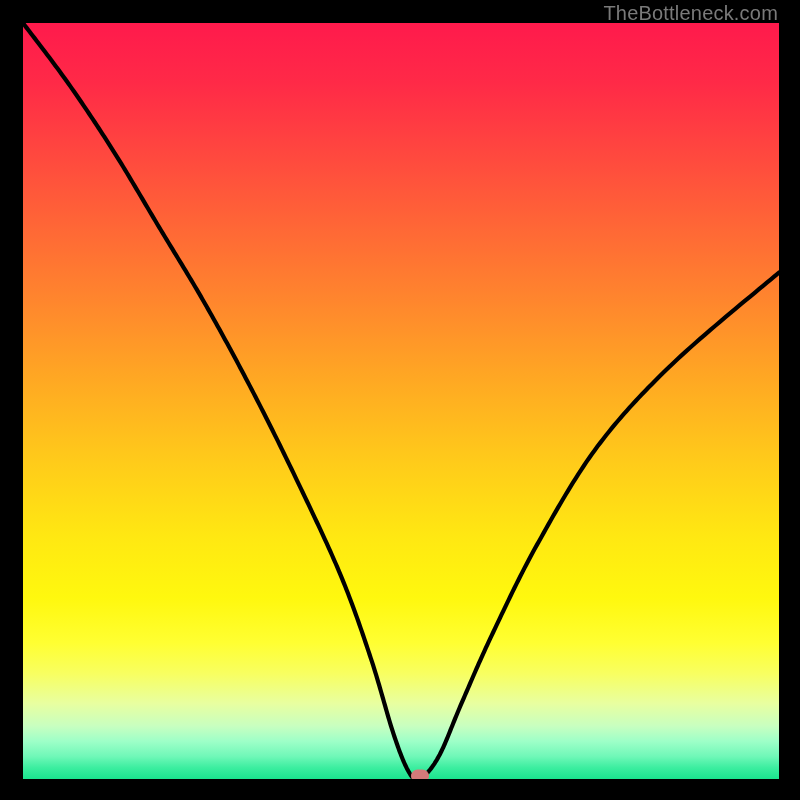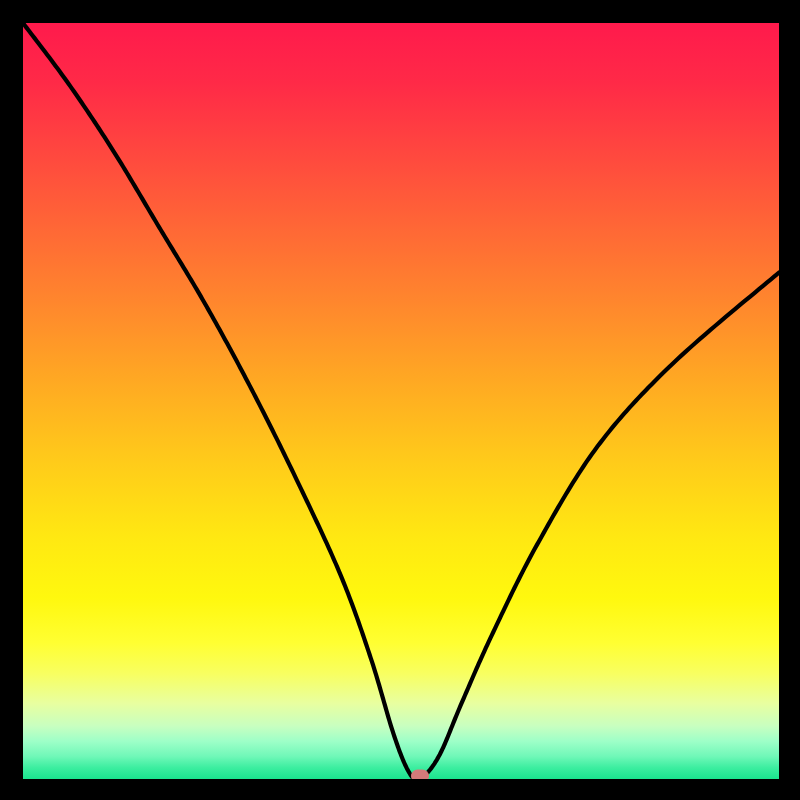--- a/index.html
+++ b/index.html
@@ -76,13 +76,14 @@
 <body>
 
 <div class="outer">
   <div class="plot-area">
     <div class="gradient-bg"></div>
     <svg class="curve-svg" id="curve-svg" viewBox="0 0 756 756" preserveAspectRatio="none">
         <path d="M0.00 0.00 L1.02 1.36 L2.19 2.90 L3.50 4.61 L4.94 6.49 L6.49 8.52 L8.15 10.69 L9.91 12.99 L11.76 15.40 L13.69 17.92 L15.68 20.53 L17.74 23.22 L19.84 25.99 L21.99 28.81 L24.16 31.68 L26.36 34.59 L28.56 37.52 L30.76 40.46 L32.96 43.41 L35.13 46.35 L37.27 49.26 L39.38 52.14 L41.44 54.98 L43.43 57.77 L45.36 60.48 L47.25 63.16 L49.14 65.86 L51.03 68.57 L52.92 71.29 L54.81 74.03 L56.70 76.78 L58.59 79.54 L60.48 82.32 L62.37 85.11 L64.26 87.91 L66.15 90.73 L68.04 93.56 L69.93 96.40 L71.82 99.25 L73.71 102.12 L75.60 105.00 L77.49 107.89 L79.38 110.80 L81.27 113.72 L83.16 116.65 L85.05 119.60 L86.94 122.56 L88.83 125.53 L90.72 128.52 L92.61 131.53 L94.50 134.56 L96.39 137.61 L98.28 140.68 L100.17 143.78 L102.06 146.89 L103.95 150.02 L105.84 153.16 L107.73 156.32 L109.62 159.48 L111.51 162.66 L113.40 165.85 L115.29 169.04 L117.18 172.24 L119.07 175.44 L120.96 178.64 L122.85 181.84 L124.74 185.04 L126.63 188.24 L128.52 191.43 L130.41 194.62 L132.30 197.80 L134.19 200.96 L136.08 204.12 L137.97 207.26 L139.86 210.40 L141.75 213.52 L143.64 216.63 L145.53 219.74 L147.42 222.84 L149.31 225.94 L151.20 229.04 L153.09 232.14 L154.98 235.24 L156.87 238.34 L158.76 241.45 L160.65 244.56 L162.54 247.68 L164.43 250.82 L166.32 253.96 L168.21 257.12 L170.10 260.29 L171.99 263.48 L173.88 266.68 L175.77 269.91 L177.66 273.16 L179.55 276.43 L181.44 279.72 L183.33 283.03 L185.22 286.36 L187.11 289.70 L189.00 293.06 L190.89 296.42 L192.78 299.80 L194.67 303.19 L196.56 306.60 L198.45 310.02 L200.34 313.45 L202.23 316.90 L204.12 320.35 L206.01 323.83 L207.90 327.31 L209.79 330.81 L211.68 334.32 L213.57 337.84 L215.46 341.38 L217.35 344.93 L219.24 348.50 L221.13 352.07 L223.02 355.66 L224.91 359.26 L226.80 362.88 L228.69 366.51 L230.58 370.15 L232.47 373.81 L234.36 377.47 L236.25 381.16 L238.14 384.85 L240.03 388.56 L241.92 392.28 L243.81 396.01 L245.70 399.76 L247.59 403.52 L249.48 407.30 L251.37 411.08 L253.26 414.88 L255.15 418.69 L257.04 422.52 L258.93 426.36 L260.82 430.21 L262.71 434.08 L264.60 437.96 L266.49 441.85 L268.38 445.75 L270.27 449.67 L272.16 453.60 L274.06 457.56 L275.99 461.57 L277.93 465.63 L279.90 469.72 L281.87 473.84 L283.85 477.99 L285.85 482.17 L287.84 486.36 L289.83 490.57 L291.83 494.78 L293.81 499.00 L295.78 503.21 L297.75 507.42 L299.69 511.62 L301.62 515.80 L303.52 519.96 L305.40 524.09 L307.24 528.20 L309.06 532.26 L310.83 536.29 L312.57 540.27 L314.27 544.20 L315.92 548.07 L317.52 551.88 L319.08 555.64 L320.59 559.36 L322.08 563.05 L323.52 566.70 L324.94 570.32 L326.32 573.91 L327.67 577.47 L329.00 581.00 L330.30 584.50 L331.57 587.98 L332.83 591.44 L334.06 594.88 L335.27 598.29 L336.46 601.69 L337.64 605.07 L338.80 608.44 L339.95 611.79 L341.09 615.14 L342.21 618.47 L343.33 621.79 L344.45 625.11 L345.55 628.42 L346.66 631.73 L347.76 635.04 L348.86 638.37 L349.94 641.73 L351.01 645.11 L352.07 648.51 L353.11 651.93 L354.14 655.36 L355.16 658.78 L356.16 662.20 L357.15 665.60 L358.13 668.99 L359.09 672.35 L360.05 675.67 L360.98 678.96 L361.91 682.20 L362.82 685.39 L363.72 688.52 L364.61 691.58 L365.48 694.58 L366.34 697.49 L367.19 700.32 L368.02 703.05 L368.84 705.69 L369.65 708.22 L370.44 710.64 L371.22 712.96 L371.98 715.21 L372.72 717.38 L373.44 719.48 L374.15 721.50 L374.84 723.46 L375.52 725.34 L376.18 727.16 L376.83 728.91 L377.47 730.60 L378.09 732.23 L378.71 733.79 L379.31 735.30 L379.91 736.75 L380.50 738.14 L381.08 739.48 L381.65 740.77 L382.22 742.00 L382.79 743.19 L383.35 744.33 L383.90 745.42 L384.46 746.47 L385.01 747.48 L385.56 748.44 L386.10 749.36 L386.61 750.23 L387.11 751.04 L387.58 751.80 L388.04 752.51 L388.48 753.16 L388.92 753.77 L389.34 754.32 L389.76 754.82 L390.17 755.26 L390.58 755.66 L390.99 756.00 L391.41 756.00 L391.83 756.00 L392.26 756.00 L392.70 756.00 L393.15 756.00 L393.62 756.00 L394.11 756.00 L394.62 756.00 L395.15 756.00 L395.70 756.00 L396.29 756.00 L396.90 756.00 L397.54 755.66 L398.20 755.26 L398.87 754.82 L399.57 754.32 L400.28 753.77 L401.00 753.16 L401.75 752.51 L402.50 751.80 L403.27 751.04 L404.05 750.23 L404.84 749.36 L405.64 748.44 L406.45 747.47 L407.27 746.45 L408.10 745.37 L408.94 744.24 L409.78 743.06 L410.63 741.83 L411.49 740.54 L412.34 739.20 L413.20 737.81 L414.07 736.37 L414.93 734.87 L415.80 733.32 L416.67 731.71 L417.53 730.02 L418.40 728.26 L419.27 726.42 L420.15 724.53 L421.03 722.57 L421.91 720.55 L422.80 718.48 L423.70 716.35 L424.60 714.18 L425.51 711.96 L426.43 709.70 L427.36 707.39 L428.30 705.05 L429.26 702.68 L430.22 700.28 L431.20 697.85 L432.19 695.40 L433.20 692.93 L434.22 690.44 L435.26 687.95 L436.31 685.44 L437.39 682.92 L438.48 680.40 L439.58 677.87 L440.69 675.33 L441.79 672.77 L442.91 670.20 L444.03 667.60 L445.15 664.98 L446.29 662.34 L447.44 659.68 L448.60 656.99 L449.78 654.27 L450.97 651.52 L452.18 648.74 L453.41 645.93 L454.67 643.08 L455.94 640.20 L457.24 637.28 L458.57 634.32 L459.92 631.32 L461.30 628.28 L462.72 625.19 L464.16 622.05 L465.65 618.87 L467.16 615.64 L468.72 612.36 L470.31 609.02 L471.92 605.62 L473.56 602.16 L475.23 598.64 L476.92 595.07 L478.64 591.45 L480.39 587.79 L482.16 584.08 L483.96 580.33 L485.78 576.55 L487.63 572.74 L489.51 568.89 L491.41 565.02 L493.34 561.12 L495.30 557.21 L497.28 553.28 L499.29 549.34 L501.32 545.38 L503.38 541.42 L505.47 537.46 L507.58 533.50 L509.72 529.54 L511.89 525.58 L514.08 521.64 L516.30 517.68 L518.54 513.67 L520.81 509.61 L523.11 505.52 L525.43 501.40 L527.78 497.25 L530.16 493.07 L532.56 488.88 L534.99 484.67 L537.44 480.46 L539.92 476.24 L542.43 472.03 L544.96 467.82 L547.52 463.62 L550.11 459.44 L552.72 455.28 L555.36 451.15 L558.02 447.04 L560.71 442.98 L563.43 438.95 L566.17 434.97 L568.94 431.04 L571.74 427.17 L574.56 423.36 L577.40 419.61 L580.23 415.92 L583.08 412.29 L585.93 408.71 L588.80 405.18 L591.69 401.68 L594.59 398.23 L597.52 394.80 L600.47 391.40 L603.46 388.02 L606.47 384.66 L609.52 381.31 L612.62 377.96 L615.75 374.62 L618.93 371.27 L622.16 367.92 L625.44 364.55 L628.78 361.17 L632.18 357.76 L635.63 354.32 L639.16 350.85 L642.75 347.35 L646.42 343.80 L650.16 340.20 L654.08 336.49 L658.26 332.62 L662.67 328.60 L667.27 324.47 L672.05 320.23 L676.97 315.93 L682.01 311.56 L687.12 307.16 L692.29 302.75 L697.48 298.34 L702.66 293.97 L707.81 289.64 L712.89 285.39 L717.87 281.23 L722.73 277.19 L727.44 273.28 L731.96 269.53 L736.27 265.96 L740.34 262.59 L744.13 259.44 L747.63 256.53 L750.79 253.89 L753.59 251.53 L756.00 249.48 " fill="none" stroke="#000" stroke-width="4.2" stroke-linecap="round" stroke-linejoin="round"></path>
       </svg>
     <div class="marker" id="marker" style="left: 396.9px; top: 753px; background: rgb(212, 122, 122);"></div>
   </div>
+  <div class="watermark">TheBottleneck.com</div>
 </div>
 
 </body></html>

